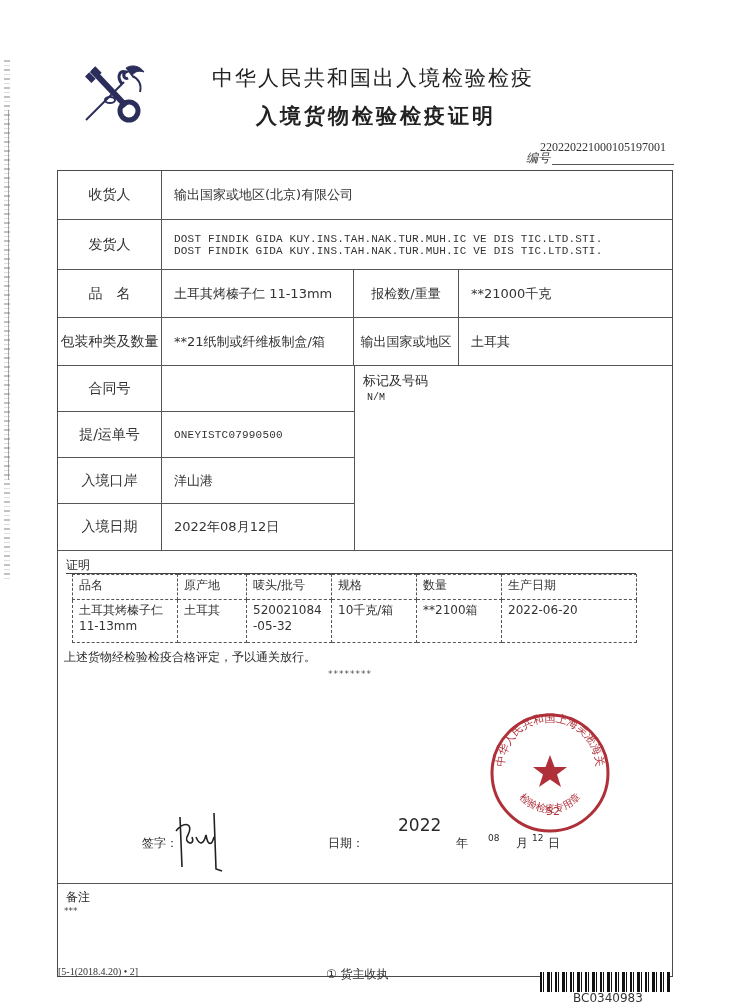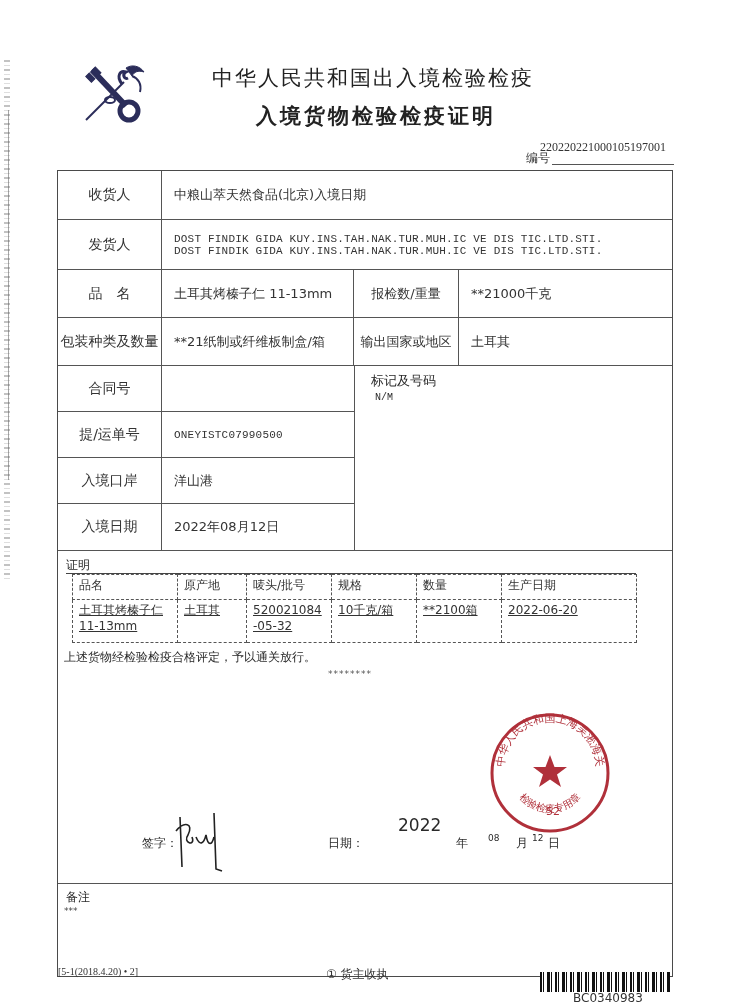--- a/index.html
+++ b/index.html
@@ -10,51 +10,51 @@
     .scan-edge {
       position: absolute; left: 4px; top: 60px; width: 6px; height: 520px;
       background: repeating-linear-gradient(180deg, #9a9a9a 0 2px, transparent 2px 5px, #c9c9c9 5px 6px, transparent 6px 9px);
       opacity: 0.6;
     }
     .scan-edge2 { position: absolute; left: 8px; top: 110px; width: 1px; height: 370px; background: #6a6a6a; opacity: 0.6; }
     .logo { position: absolute; left: 82px; top: 62px; width: 66px; height: 64px; }
     .title1 { position: absolute; left: 212px; top: 64px; font-size: 21px; letter-spacing: 2px; color: #222; }
     .title2 { position: absolute; left: 256px; top: 102px; font-size: 21px; font-weight: bold; letter-spacing: 3px; color: #222; }
     .serial-wrap { position: absolute; left: 526px; top: 140px; width: 148px; height: 30px; }
-    .serial-label { position: absolute; left: 0; top: 10px; font-size: 12px; color: #333; }
+    .serial-label { position: absolute; left: 0; top: 10px; font-size: 12px; color: #333; font-style: italic; }
     .serial-num { position: absolute; left: 14px; top: 0; font-size: 12px; font-family: "Liberation Serif", serif; color: #333; }
     .serial-line { position: absolute; left: 26px; top: 24px; width: 122px; border-bottom: 1px solid #555; }
 
     .form { position: absolute; left: 57px; top: 170px; width: 614px; border: 1.5px solid #4a4a4a; }
     .row { display: flex; border-bottom: 1.5px solid #555; box-sizing: border-box; }
     .cell { box-sizing: border-box; display: flex; align-items: center; font-size: 13px; color: #333; }
     .lab { width: 104px; justify-content: center; border-right: 1.5px solid #555; font-size: 14px; }
     .val { padding-left: 12px; }
     .mono { font-family: "Liberation Mono", monospace; font-size: 11px; letter-spacing: 0.2px; }
     .r-recv { height: 49px; }
     .r-send { height: 50px; }
     .r-name, .r-pack { height: 48px; }
     .w-mid { width: 192px; border-right: 1.5px solid #555; }
     .lab2 { width: 105px; justify-content: center; border-right: 1.5px solid #555; font-size: 13px; }
 
-    .lower { display: flex; border-bottom: 1.5px solid #555; gap: 8px; }
+    .lower { display: flex; border-bottom: 1.5px solid #555; }
     .lower-left { width: 296px; border-right: 1.5px solid #555; }
     .lower-left .row:last-child { border-bottom: none; }
     .lower-left .row { height: 46px; }
     .lower-right { flex: 1; position: relative; }
     .marks-label { position: absolute; left: 8px; top: 6px; font-size: 13px; }
     .marks-val { position: absolute; left: 12px; top: 26px; font-size: 10px; font-family: "Liberation Mono", monospace; }
 
     .cert { position: relative; height: 332px; border-bottom: 1.5px solid #555; }
     .cert-title { position: absolute; left: 8px; top: 6px; font-size: 12px; }
     .cert-title-line { position: absolute; left: 8px; top: 22px; width: 570px; border-top: 1.5px solid #444; }
     table.goods { position: absolute; left: 14px; top: 23px; width: 565px; border-collapse: collapse; font-size: 12px; }
     table.goods th, table.goods td { border: 1px dashed #555; text-align: left; font-weight: normal; padding: 2px 6px; vertical-align: top; color: #333; }
     table.goods th { height: 20px; }
-    table.goods td { height: 38px; line-height: 16px; text-decoration: underline; }
+    table.goods td { height: 38px; line-height: 16px; }
     .cert-text { position: absolute; left: 6px; top: 98px; font-size: 12px; }
     .cert-stars { position: absolute; left: 270px; top: 118px; font-size: 9px; letter-spacing: 1px; color: #555; }
 
     .stamp { position: absolute; left: 430px; top: 160px; width: 124px; height: 124px; }
     .sign-label { position: absolute; left: 84px; top: 284px; font-size: 12px; }
     .signature { position: absolute; left: 112px; top: 256px; width: 60px; height: 70px; }
     .date-label { position: absolute; left: 270px; top: 284px; font-size: 12px; }
     .date-y { position: absolute; left: 340px; top: 264px; font-size: 17px; }
     .date-nian { position: absolute; left: 398px; top: 284px; font-size: 12px; }
     .date-m { position: absolute; left: 430px; top: 282px; font-size: 9px; }
@@ -97,21 +97,21 @@
 
 <div class="serial-wrap">
   <span class="serial-label">编号</span>
   <span class="serial-num">220220221000105197001</span>
   <div class="serial-line"></div>
 </div>
 
 <div class="form">
   <div class="row r-recv">
     <div class="cell lab">收货人</div>
-    <div class="cell val">中粮山萃天然食品(北京)入境日期</div>
+    <div class="cell val">输出国家或地区(北京)有限公司</div>
   </div>
 
   <div class="row r-send">
     <div class="cell lab">发货人</div>
     <div class="cell val mono" style="flex-direction:column;align-items:flex-start;justify-content:center;">
       <span>DOST FINDIK GIDA KUY.INS.TAH.NAK.TUR.MUH.IC VE DIS TIC.LTD.STI.</span>
       <span>DOST FINDIK GIDA KUY.INS.TAH.NAK.TUR.MUH.IC VE DIS TIC.LTD.STI.</span>
     </div>
   </div>
 

